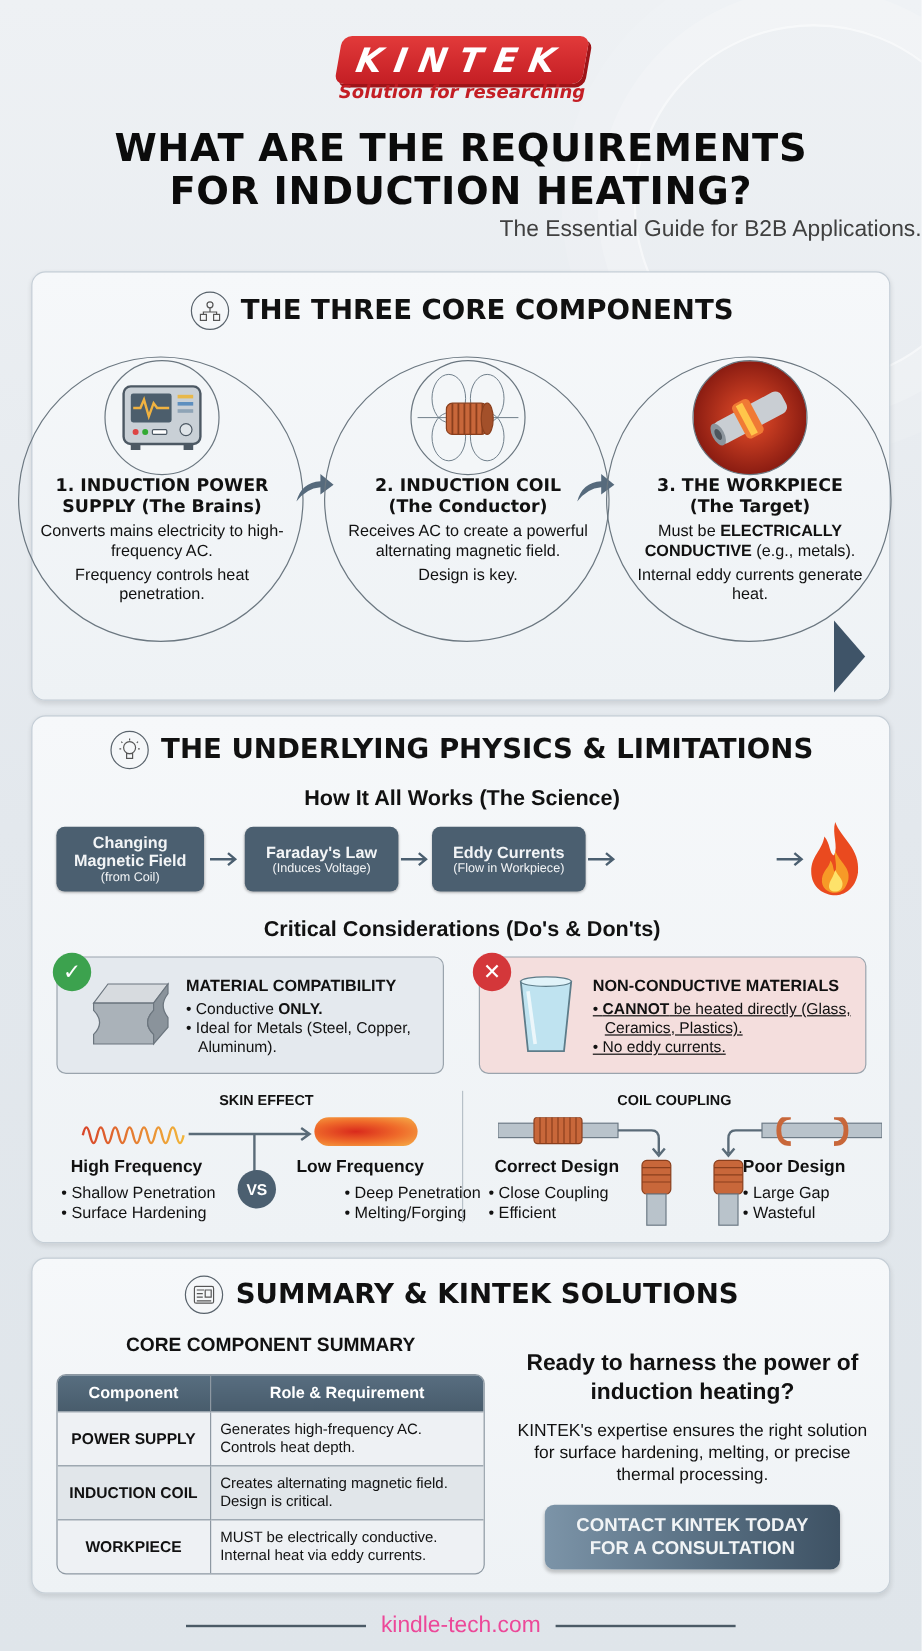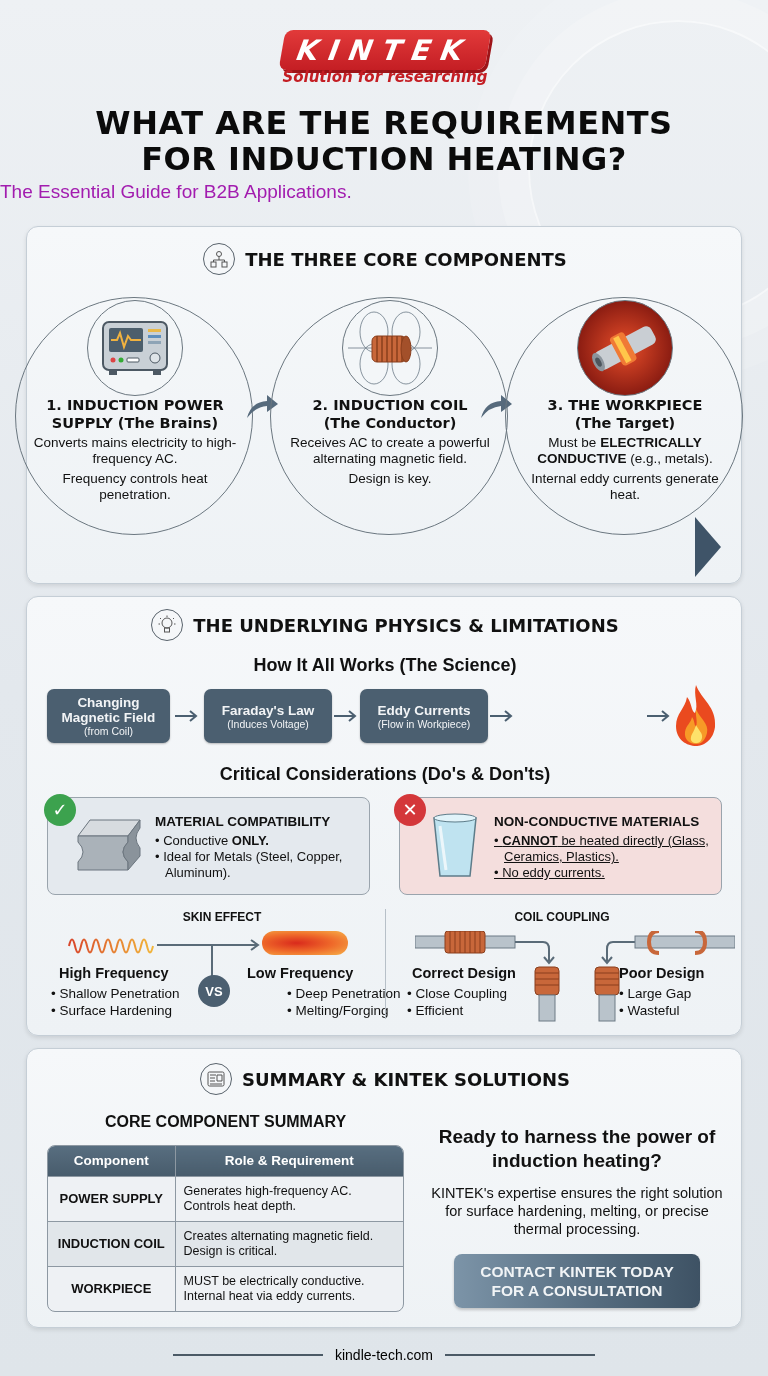--- a/index.html
+++ b/index.html
@@ -32,33 +32,33 @@
     position: absolute; left: 270px; top: 68px; width: 230px; text-align: center;
     color: #c41e24; font-style: italic; font-weight: bold; font-size: 15px;
     font-family: "DejaVu Sans", sans-serif;
   }
   .main-title {
     position: absolute; left: 0; top: 105px; width: 768px; text-align: center;
     font-weight: 900; font-size: 32px; line-height: 36px; letter-spacing: 0.5px;
     font-family: "DejaVu Sans", sans-serif; color: #0b0b0b;
   }
   .subtitle {
-    position: absolute; left: 0; top: 181px; width: 768px; text-align: left;
-    font-size: 19px; color: #a21caf;
+    position: absolute; left: 0; top: 181px; width: 768px; text-align: right;
+    font-size: 19px; color: #404040;
   }
   
   .panel {
     position: absolute; left: 26px; width: 716px;
     background: linear-gradient(180deg, #f6f8fa 0%, #eef2f5 100%);
     border: 1px solid #c5ced6; border-radius: 12px;
     box-shadow: 0 2px 4px rgba(0,0,0,0.10);
   }
   .panel-title {
     position: absolute; left: 0; width: 716px; text-align: center;
-    font-weight: bold; font-size: 18px; font-family: "DejaVu Sans", sans-serif;
+    font-weight: bold; font-size: 23px; font-family: "DejaVu Sans", sans-serif;
     display: flex; align-items: center; justify-content: center; gap: 10px;
   }
   .round-icon {
     width: 32px; height: 32px; border-radius: 50%; border: 1.5px solid #59636c;
     display: inline-flex; align-items: center; justify-content: center; font-size: 15px; color: #555;
     background: #f5f7f9;
   }
   
   .comp {
     position: absolute; width: 238px; height: 238px; border-radius: 50%;
@@ -159,21 +159,21 @@
     background: linear-gradient(90deg, #7c94a8, #546b7e 60%, #3e5264);
     color: #f1f4f6; font-weight: bold; font-size: 15.5px; line-height: 19px; text-align: center;
     display: flex; align-items: center; justify-content: center; border: none; cursor: pointer;
     box-shadow: 0 2px 3px rgba(0,0,0,0.2);
   }
   .footer {
     position: absolute; left: 0; top: 1340px; width: 768px; height: 30px;
     display: flex; align-items: center; justify-content: center; gap: 12px;
   }
   .footer-line { width: 150px; height: 2px; background: #4b5a66; }
-  .footer-text { font-size: 14px; color: #000000; }
+  .footer-text { font-size: 19px; color: #ec4899; }
 </style>
 </head>
 <body>
 
 <div class="bg-deco"></div>
 
 <div class="header">
   <div class="logo-box">
     <span class="logo-text">KINTEK</span>
   </div>

